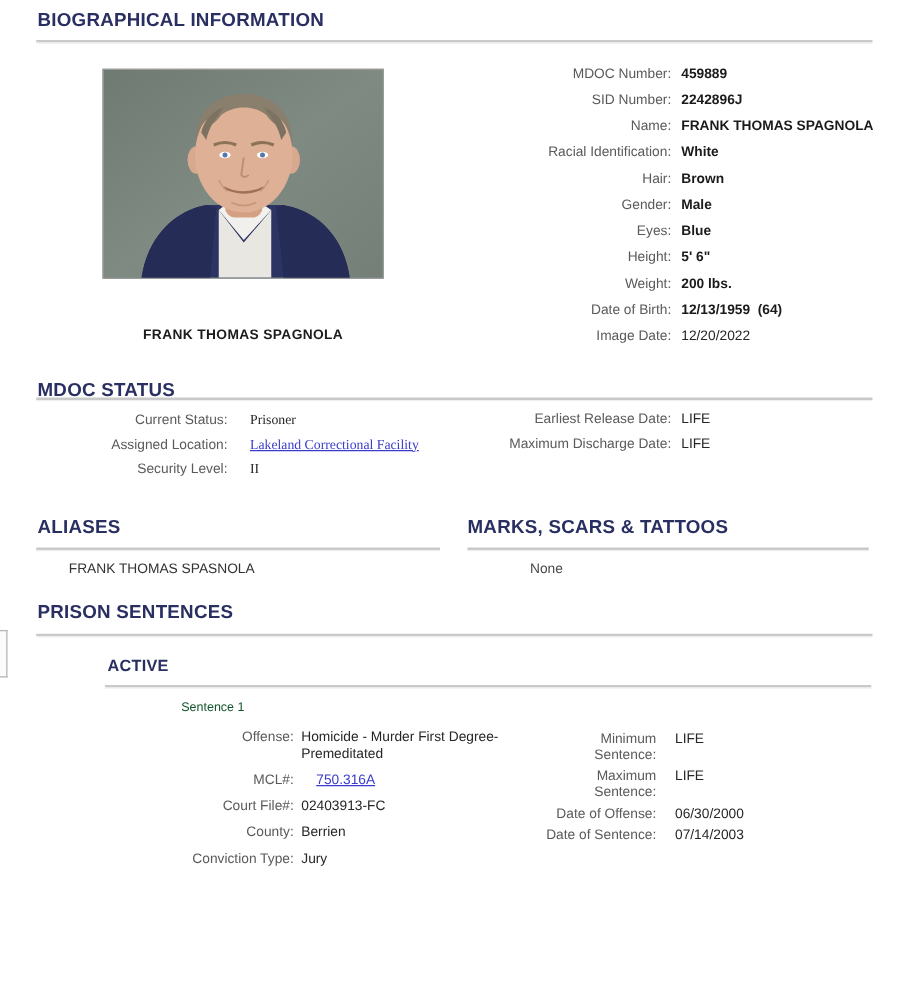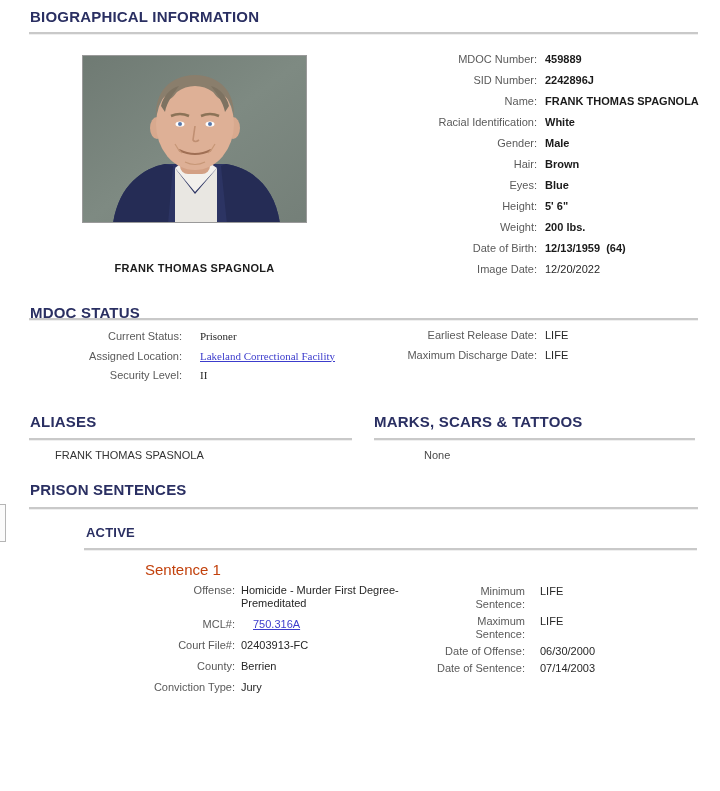--- a/index.html
+++ b/index.html
@@ -87,21 +87,21 @@
   
   .alias-item { position: absolute; left: 55px; top: 449px; font-size: 11px; color: #333; }
   .marks-value { position: absolute; left: 396px; top: 449px; font-size: 11px; color: #4a4a4a; padding-left: 28px; }
   
   .active-title {
     position: absolute; left: 86px; top: 525px;
     font-size: 13px; font-weight: bold; color: #2a2f62; letter-spacing: 0.2px;
   }
   .sentence-title {
     position: absolute; left: 145px; top: 561px;
-    font-size: 15px; color: #c2410c;
+    font-size: 10px; color: #14532d;
   }
   .sent-left { position: absolute; left: 85px; top: 584px; width: 330px; }
   .sent-left .frow { margin-bottom: 8px; }
   .sent-left .flabel { width: 150px; }
   .sent-left .fvalue { margin-left: 6px; max-width: 160px; }
   .sent-right { position: absolute; left: 420px; top: 585px; width: 290px; }
   .sent-right .frow { margin-bottom: 4px; }
   .sent-right .flabel { width: 105px; }
   .sent-right .fvalue { margin-left: 15px; }
   
@@ -181,26 +181,26 @@
       </div>
     <div class="frow">
         <span class="flabel">Name:</span>
         <span class="fvalue bold">FRANK THOMAS SPAGNOLA</span>
       </div>
     <div class="frow">
         <span class="flabel">Racial Identification:</span>
         <span class="fvalue bold">White</span>
       </div>
     <div class="frow">
+        <span class="flabel">Hair:</span>
+        <span class="fvalue bold">Brown</span>
+      </div>
+    <div class="frow">
         <span class="flabel">Gender:</span>
         <span class="fvalue bold">Male</span>
-      </div>
-    <div class="frow">
-        <span class="flabel">Hair:</span>
-        <span class="fvalue bold">Brown</span>
       </div>
     <div class="frow">
         <span class="flabel">Eyes:</span>
         <span class="fvalue bold">Blue</span>
       </div>
     <div class="frow">
         <span class="flabel">Height:</span>
         <span class="fvalue bold">5' 6"</span>
       </div>
     <div class="frow">

